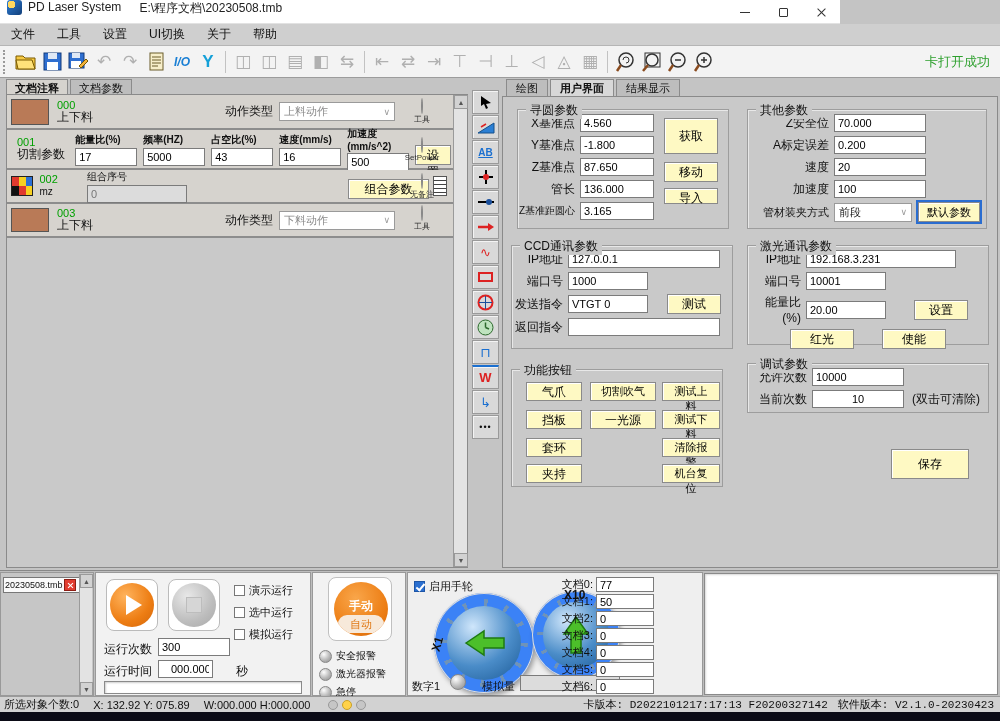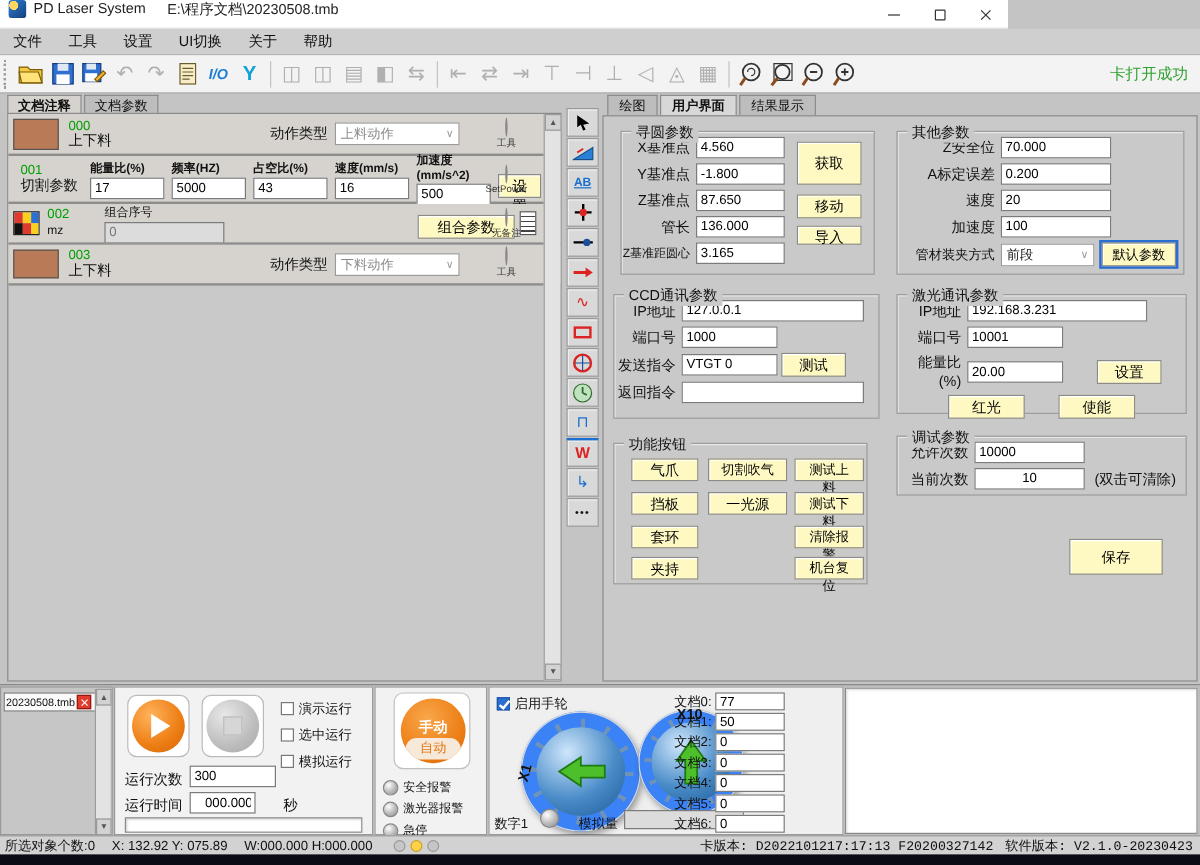--- a/index.html
+++ b/index.html
@@ -46,21 +46,21 @@
   .idname .nm.small { font-size:10px; }
   .fld { margin-right:6px; }
   .fld .fl { font-size:10px; font-weight:bold; display:block; margin-bottom:1px; }
   .inp { height:18px; border:1px solid #7b7b7b; background:#fff; font-family:inherit; font-size:11px; padding:1px 3px; }
   .inp.dis { background:#dcdcdc; color:#777; }
   .btn { height:20px; background:#fef9c3; border:1px solid #8a8a8a; box-shadow:inset 1px 1px 0 #fff; font-family:inherit; font-size:12px; padding:1px 8px; }
   .ball { width:21px; height:21px; border-radius:50%; background:radial-gradient(circle at 35% 30%, #fdfdfd, #b9b9b9 55%, #8c8c8c); border:1px solid #888; }
   .ind { position:absolute; right:22px; top:4px; width:46px; text-align:center; }
   .ind .ball { margin:0 auto; }
   .ind .il { font-size:8px; color:#333; display:block; margin-top:1px; }
-  .ddl { height:19px; width:104px; background:#fff; border:1px solid #9a9a9a; display:flex; align-items:center; padding:0 4px; color:#8a8a8a; font-size:11px; }
+  .ddl { height:19px; width:116px; background:#fff; border:1px solid #9a9a9a; display:flex; align-items:center; padding:0 4px; color:#8a8a8a; font-size:11px; }
   .ddl .chevron { margin-left:auto; color:#9a9a9a; font-size:9px; }
   .grid-icon { width:26px; height:20px; display:grid; grid-template-columns:repeat(3,1fr); grid-template-rows:repeat(2,1fr); border:1px solid #222; margin-right:6px; }
   .grid-icon span:nth-child(1){background:#e03a2f;} .grid-icon span:nth-child(2){background:#f7d021;}
   .grid-icon span:nth-child(3){background:#2b6fd4;} .grid-icon span:nth-child(4){background:#111;}
   .grid-icon span:nth-child(5){background:#e03a2f;} .grid-icon span:nth-child(6){background:#f7d021;}
   .notes-icon { width:16px; height:20px; background:#fff; border:1px solid #555; background-image:repeating-linear-gradient(#fff 0 3px, #444 3px 4px); margin:0 4px; }
   
   .vscroll { position:absolute; right:0; top:0; width:14px; height:100%; background:#e3e3e3; border-left:1px solid #9a9a9a; }
   .varrow { width:14px; height:14px; font-size:7px; color:#555; display:flex; align-items:center; justify-content:center; background:#d2d2d2; border:1px solid #9a9a9a; }
   .varrow.bottom { position:absolute; bottom:0; }
@@ -421,21 +421,21 @@
         <span class="rl" style="width:56px;">IP地址</span>
         <input class="inp" style="width: 152px;" readonly="" value="127.0.0.1">
       </div>
     <div class="frow">
         <span class="rl" style="width:56px;">端口号</span>
         <input class="inp" style="width: 80px;" readonly="" value="1000">
       </div>
     <div class="frow">
         <span class="rl" style="width:56px;">发送指令</span>
         <input class="inp" style="width: 80px;" readonly="" value="VTGT 0">
-        <button class="btn" style="margin-left:3px; width:54px;">测试</button>
+        <button class="btn" style="margin-left:19px; width:54px;">测试</button>
       </div>
     <div class="frow">
         <span class="rl" style="width:56px;">返回指令</span>
         <input class="inp" style="width: 152px;" readonly="" value="">
       </div>
   </div>
 
   <div class="grp" style="left:244px; top:148px; width:242px; height:100px;">
     <span class="legend">激光通讯参数</span>
     <div class="frow">

